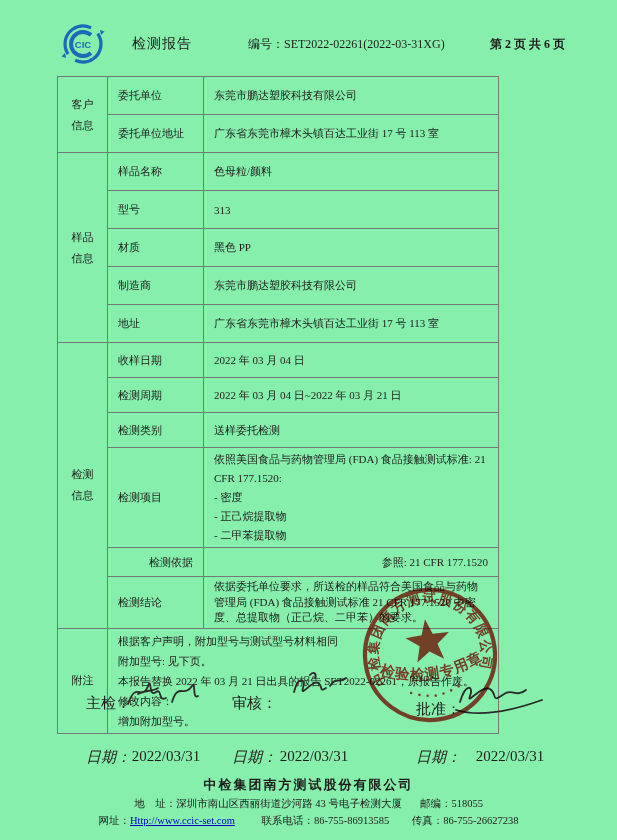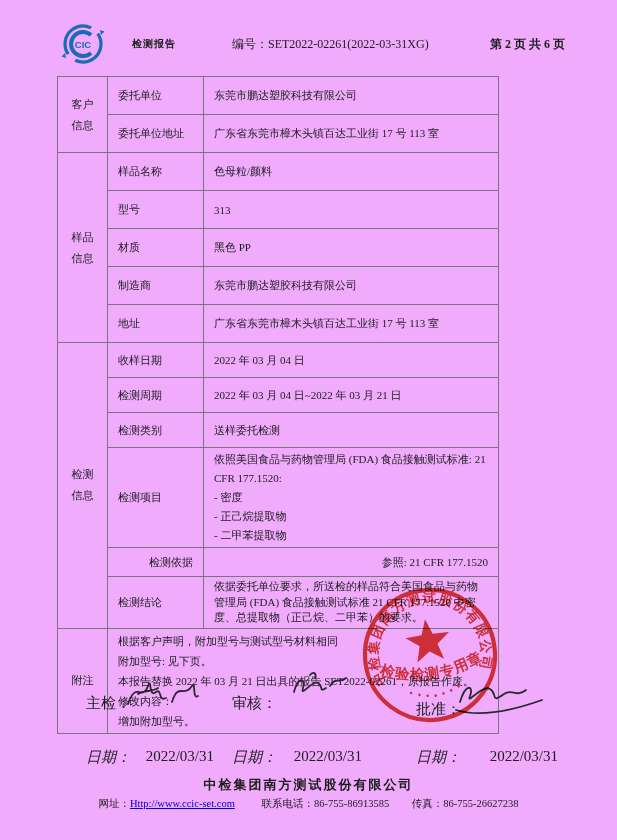--- a/index.html
+++ b/index.html
@@ -1,44 +1,44 @@
 <!DOCTYPE html>
 <html><head>
 <meta charset="utf-8">
 <style>
   html,body{margin:0;padding:0;background:#ffffff;}
   .page{
-    position:relative;width:617px;height:840px;margin:0 auto;background:#f0abfc;
+    position:relative;width:617px;height:840px;margin:0 auto;background:#86efac;
     font-family:"Liberation Serif","DejaVu Serif",serif;color:#1c1c1c;overflow:hidden;
   }
   
   .header{position:absolute;top:16px;left:60px;right:52px;height:56px;display:flex;align-items:center;}
   .logo{width:46px;height:46px;flex:0 0 auto;}
-  .hdr-title{font-weight:bold;font-size:10px;margin-left:26px;letter-spacing:1px;}
+  .hdr-title{font-weight:normal;font-size:14px;margin-left:26px;letter-spacing:1px;}
   .hdr-no{font-weight:normal;font-size:12px;margin-left:56px;white-space:nowrap;}
   .hdr-page{font-weight:bold;font-size:12px;margin-left:auto;white-space:nowrap;}
   
   table.report{position:absolute;top:76px;left:57px;width:442px;border-collapse:collapse;table-layout:fixed;font-size:11px;}
   table.report td{border:1px solid #777;padding:2px 10px;vertical-align:middle;word-break:break-all;}
   td.sec{text-align:center;line-height:1.9;padding:2px 2px;}
   td.lab{padding-left:10px;}
   td.val{padding-left:12px;}
   tr.h33 td{height:33px;}
   tr.h30 td{height:30px;}
   tr.h24 td{height:24px;text-align:right;}
   td.multi{line-height:19px;padding-top:5px;padding-bottom:5px;vertical-align:middle;}
   td.tight{line-height:15.5px;padding-top:4px;padding-bottom:4px;}
   td.notes{line-height:20px;padding-top:6px;padding-bottom:6px;}
   
   .sign-area{position:absolute;top:646px;left:0;width:617px;height:135px;font-size:15px;}
   .sign-label{position:absolute;white-space:nowrap;}
   .sig{position:absolute;}
   .sig path{fill:none;stroke:#2a2a2a;stroke-width:1.8;stroke-linecap:round;}
   .date-label{position:absolute;top:102px;white-space:nowrap;font-style:italic;}
-  .date-value{position:absolute;top:102px;width:96px;text-align:right;white-space:nowrap;}
+  .date-value{position:absolute;top:102px;width:96px;text-align:center;white-space:nowrap;}
   
   .stamp{position:absolute;left:357px;top:582px;width:146px;height:146px;
          mix-blend-mode:multiply;opacity:.93;transform:rotate(-8deg);}
   
   .footer{position:absolute;top:776px;left:0;width:617px;text-align:center;}
   .f-company{font-size:13px;font-weight:bold;letter-spacing:2px;}
   .f-line{font-size:10.5px;margin-top:3px;white-space:nowrap;}
   .f-gap{display:inline-block;width:18px;}
   .link{color:#0000cc;text-decoration:underline;cursor:pointer;}
 </style>
@@ -195,19 +195,22 @@
         <circle cx="73" cy="114" r="1.3"></circle>
       <circle cx="81" cy="113" r="1.3"></circle>
         <circle cx="89" cy="111" r="1.3"></circle>
       <circle cx="97" cy="108" r="1.3"></circle>
     </g>
   </svg>
 
   <div class="footer">
     <div class="f-company">中检集团南方测试股份有限公司</div>
     <div class="f-line">
+      <span>地　址：</span><span>深圳市南山区西丽街道沙河路 43 号电子检测大厦</span><span class="f-gap"></span><span>邮编：</span><span>518055</span>
+    </div>
+    <div class="f-line">
       <span>网址：</span><span class="link">Http://www.ccic-set.com</span>
       <span style="margin-left:24px">联系电话：</span><span>86-755-86913585</span>
       <span style="margin-left:20px">传真：</span><span>86-755-26627238</span>
     </div>
   </div>
 
 </div>
 
 </body></html>

